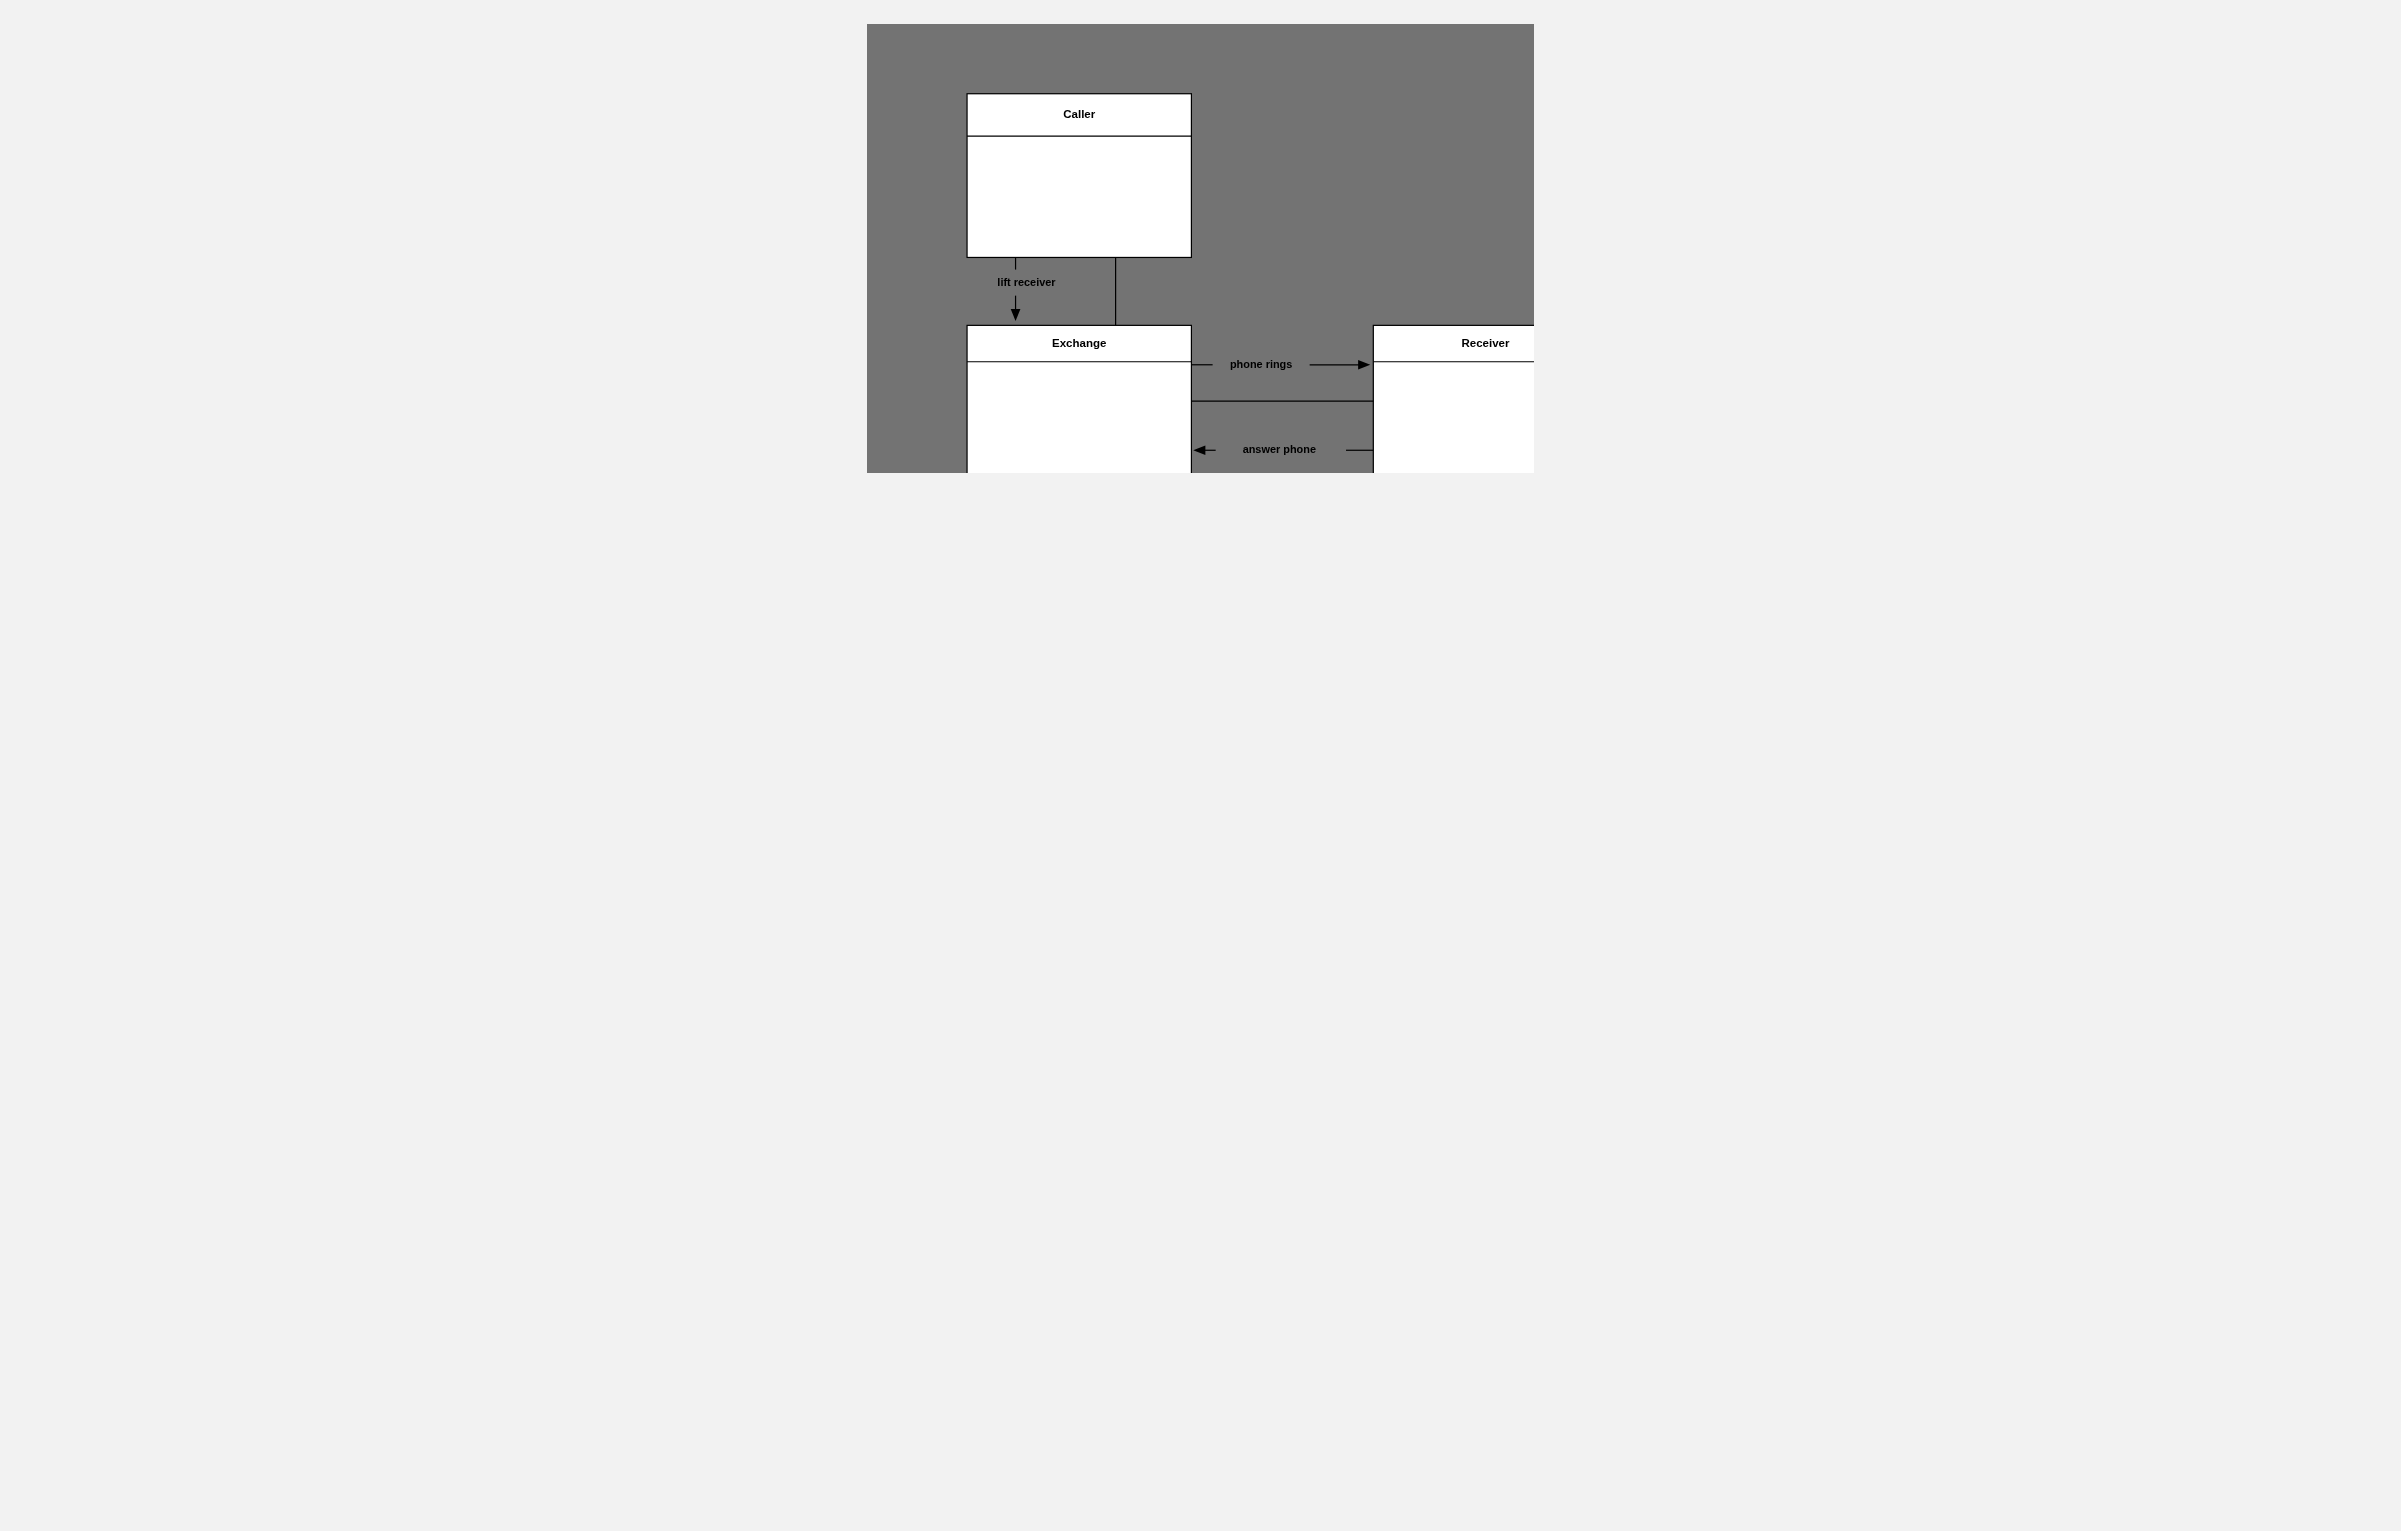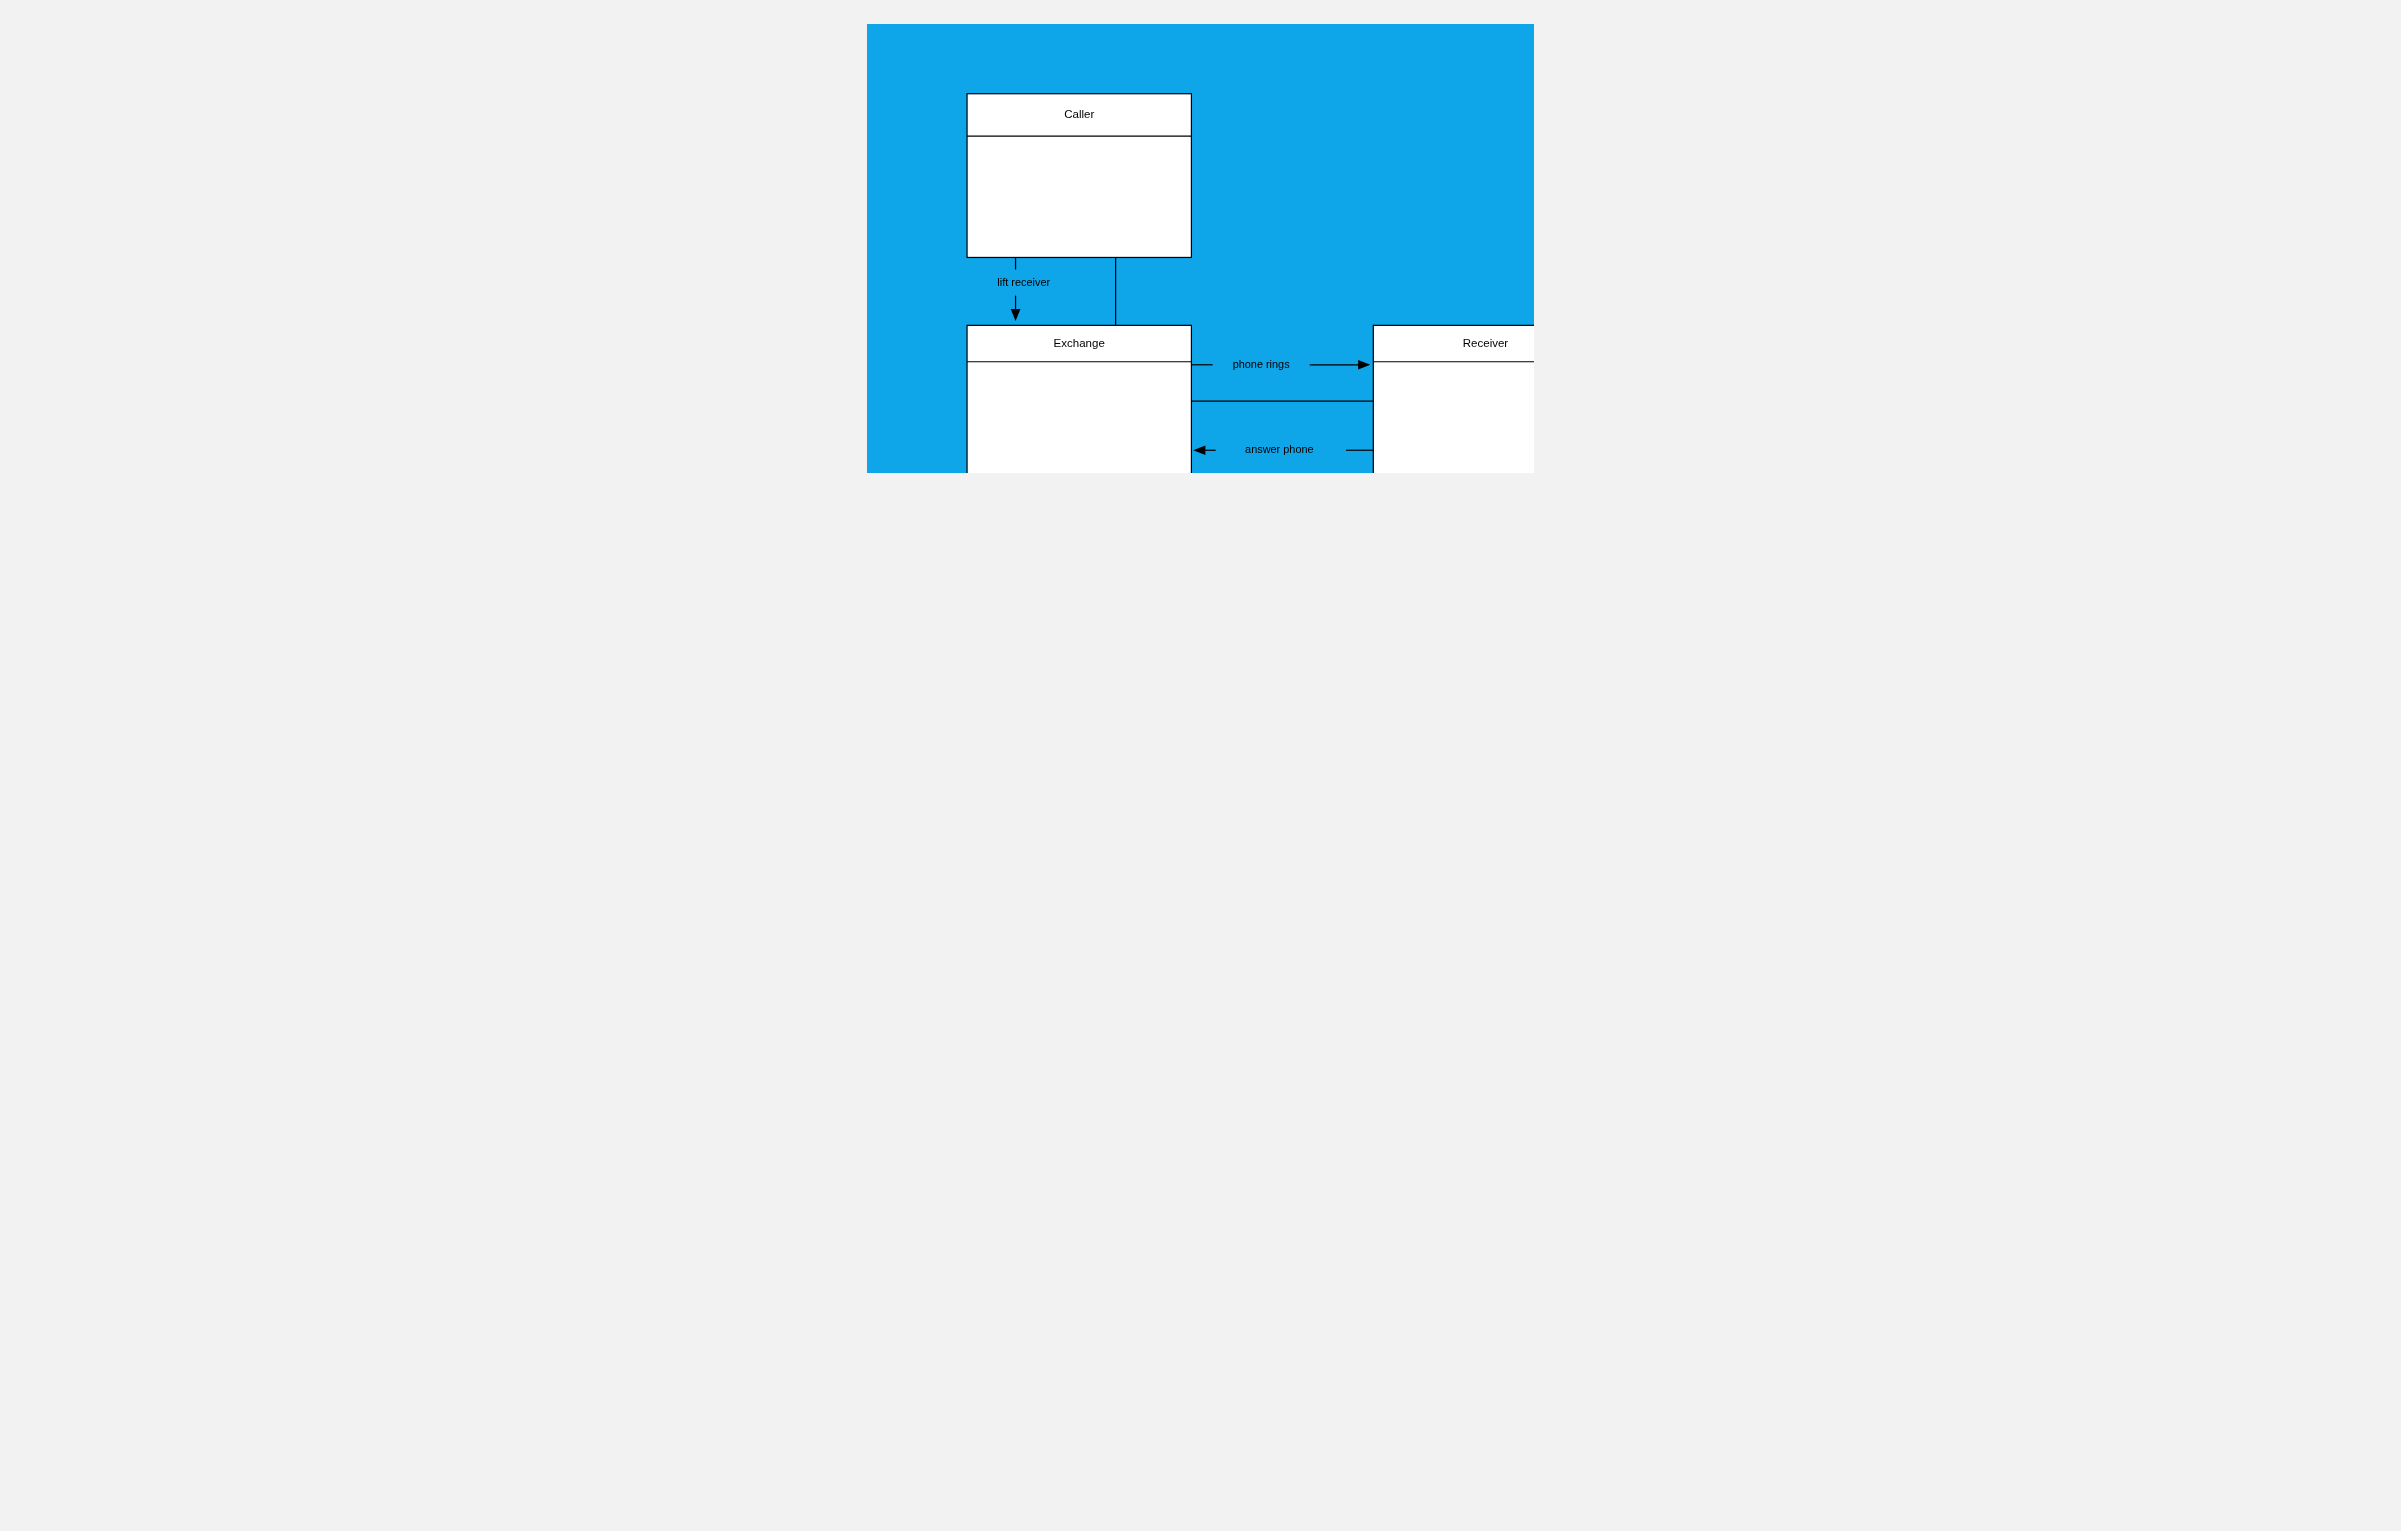--- a/index.html
+++ b/index.html
@@ -7,24 +7,25 @@
       background: #f2f2f2;
       font-family: -apple-system, BlinkMacSystemFont, "Segoe UI", Helvetica, Arial, sans-serif;
       width: 100%;
       min-height: 100vh;
       display: flex;
       align-items: flex-start;
       justify-content: center;
       padding: 24px 12px;
     }
     .canvas-wrap {
-      background: #0ea5e9;
+      background: #737373;
       width: 667px;
       max-width: 100%;
       position: relative;
+      font-weight: bold;
     }
     svg { display: block; width: 100%; height: auto; }
     .box-title {
       font-size: 19px;
       fill: #000;
       text-anchor: middle;
       dominant-baseline: middle;
     }
     .edge-label {
       font-size: 18px;

